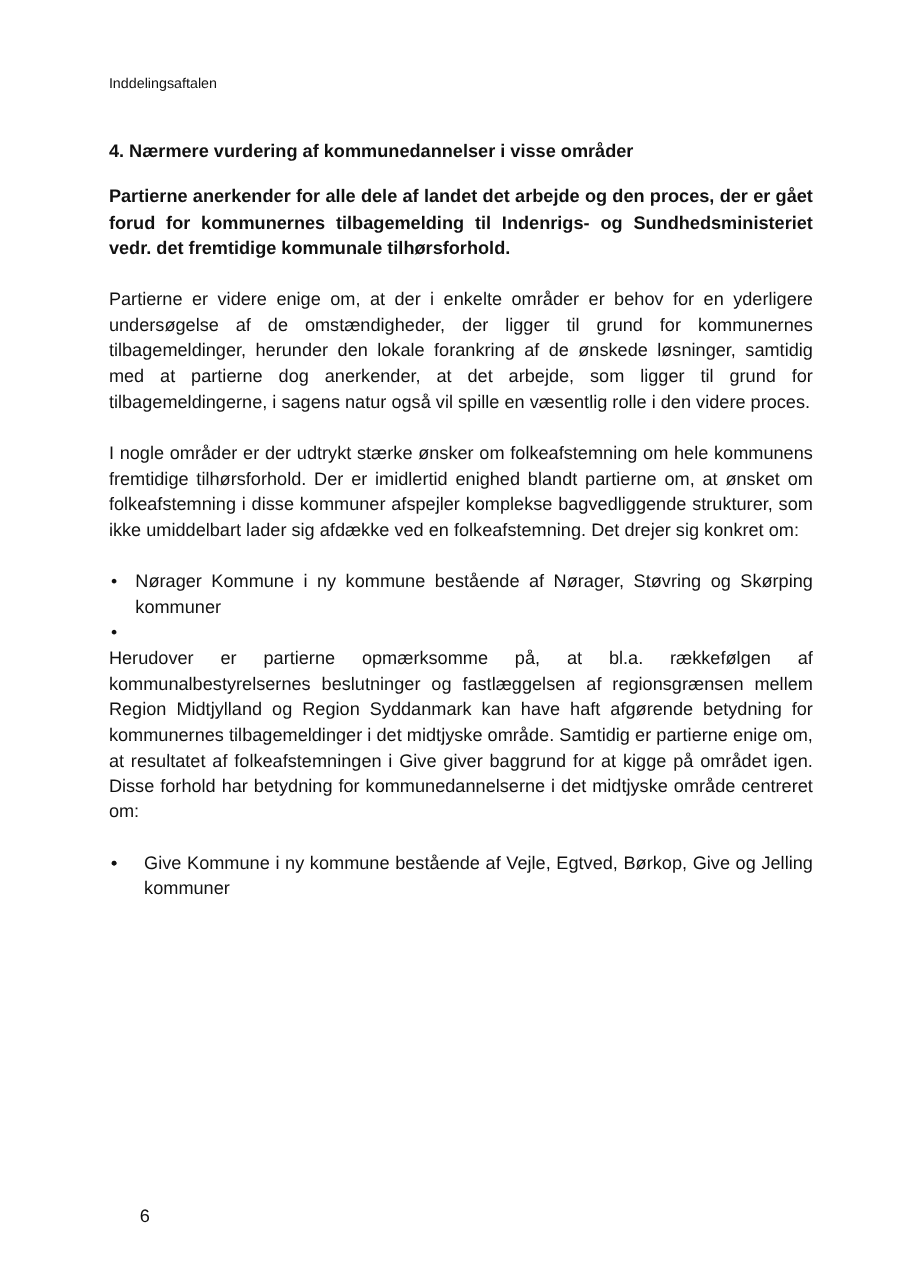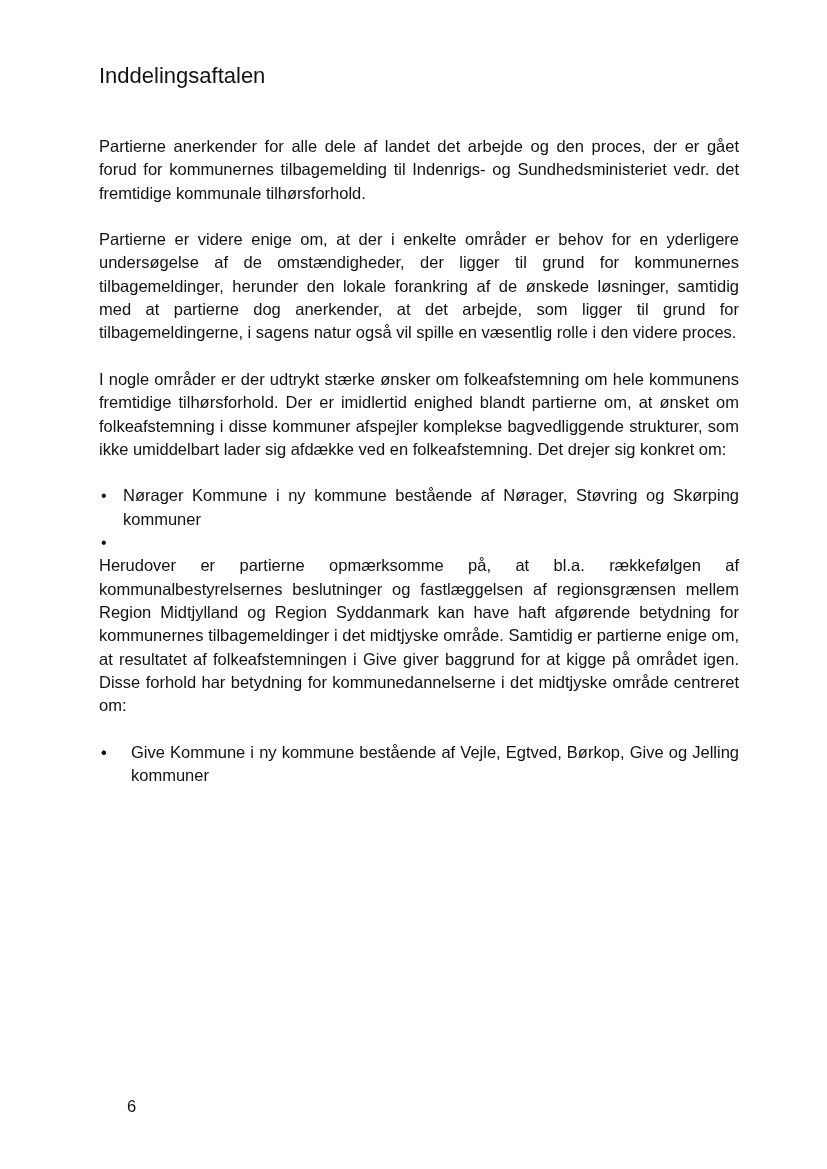--- a/index.html
+++ b/index.html
@@ -18,21 +18,21 @@
   .page {
     position: absolute;
     left: 99px;
     top: 0;
     width: 640px;
   }
   .running-header {
     position: absolute;
     top: 64px;
     left: 0;
-    font-size: 22px;
+    font-size: 13px;
     line-height: 23px;
     white-space: nowrap;
     text-align: center;
   }
   .content {
     position: absolute;
     top: 127px;
     left: 0;
     width: 640px;
     font-size: 16.5px;
@@ -43,21 +43,21 @@
     margin: 0;
     font-size: 16.5px;
     line-height: 23.3px;
     white-space: nowrap;
   }
   p {
     margin: 0 0 23.3px 0;
     text-align: justify;
     text-align-last: left;
   }
-  p.first { margin-top: 8px; }
+  p.first { margin-top: 18px; font-weight: bold; }
   ul {
     list-style: none;
     margin: 0 0 23.3px 0;
     padding: 0;
   }
   ul li {
     position: relative;
     text-align: justify;
     text-align-last: left;
   }
@@ -78,20 +78,21 @@
   }
 </style>
 </head>
 <body>
 
 <div class="page">
 
   <div class="running-header">Inddelingsaftalen</div>
 
   <div class="content">
+    <h2 class="section-title">4. Nærmere vurdering af kommunedannelser i visse områder</h2>
 
     <p class="first">Partierne anerkender for alle dele af landet det arbejde og den proces, der er gået forud for kommunernes tilbagemelding til Indenrigs- og Sundhedsministeriet vedr. det fremtidige kommunale tilhørsforhold.</p>
     <p>Partierne er videre enige om, at der i enkelte områder er behov for en yderligere undersøgelse af de omstændigheder, der ligger til grund for kommunernes tilbagemeldinger, herunder den lokale forankring af de ønskede løsninger, samtidig med at partierne dog anerkender, at det arbejde, som ligger til grund for tilbagemeldingerne, i sagens natur også vil spille en væsentlig rolle i den videre proces.</p>
     <p>I nogle områder er der udtrykt stærke ønsker om folkeafstemning om hele kommunens fremtidige tilhørsforhold. Der er imidlertid enighed blandt partierne om, at ønsket om folkeafstemning i disse kommuner afspejler komplekse bagvedliggende strukturer, som ikke umiddelbart lader sig afdække ved en folkeafstemning. Det drejer sig konkret om:</p>
 
     <ul class="list-a">
       <li>
         <span class="bullet">•</span>
         <span>Nørager Kommune i ny kommune bestående af Nørager, Støvring og Skørping kommuner</span>
       </li>

